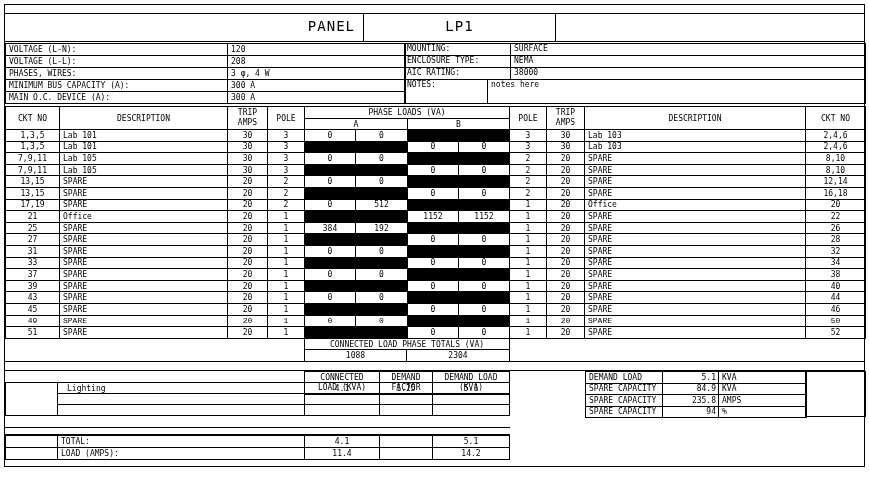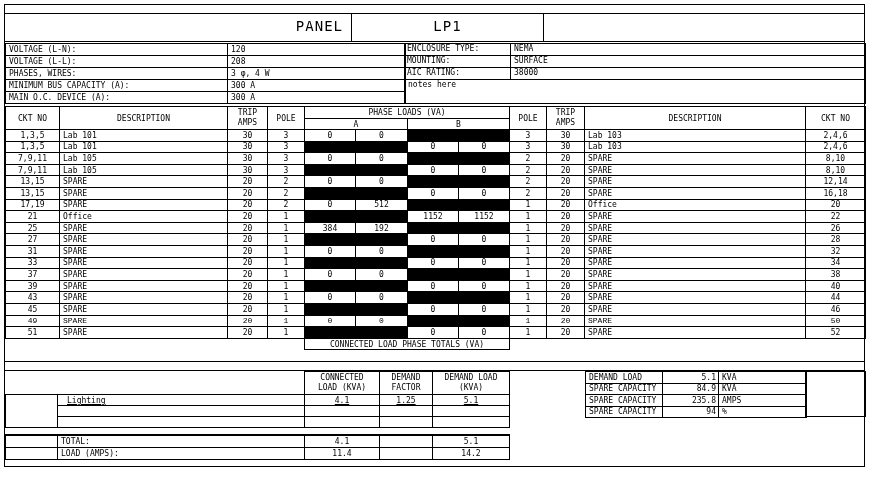--- a/index.html
+++ b/index.html
@@ -22,21 +22,21 @@
   .irow .ival{flex:1;padding-left:3px;}
   .band{border-top:1px solid #000;border-bottom:1px solid #000;}
 </style>
 </head>
 <body>
 
 <div class="sheet">
 
   <div class="abs" style="left:4px;top:4px;width:861px;height:463px;border:1px solid #000;"></div>
 
-  <div class="abs titleband" style="left:4px;top:13px;width:861px;height:29px;">
+  <div class="abs titleband" style="left:4px;top:13px;width:861px;height:29px;padding-left:12px;">
     <div class="tcell" style="width:348px;text-align:right;padding-right:8px;border-right:1px solid #000;">PANEL</div>
     <div class="tcell" style="width:192px;text-align:center;border-right:1px solid #000;">LP1</div>
     <div style="flex:1;"></div>
   </div>
 
   <table class="abs" style="left:5px;top:43px;width:400px;">
     <colgroup>
         <col style="width:222px">
         <col style="width:178px">
       </colgroup>
@@ -59,32 +59,33 @@
         </tr>
     <tr style="height:12px">
           <td class="l">MAIN O.C. DEVICE (A):</td>
           <td class="l">300 A</td>
         </tr>
   </tbody>
     </table>
 
   <div class="abs" style="left:404px;top:43px;width:462px;border-top:1px solid #000;border-left:1px solid #000;">
     <div class="irow" style="height:12px">
+        <div class="ilabel" style="width:106px">MOUNTING:</div>
+        <div class="ival">SURFACE</div>
+      </div>
+    <div class="irow" style="height:12px">
         <div class="ilabel" style="width:106px">ENCLOSURE TYPE:</div>
         <div class="ival">NEMA</div>
-      </div>
-    <div class="irow" style="height:12px">
-        <div class="ilabel" style="width:106px">MOUNTING:</div>
-        <div class="ival">SURFACE</div>
       </div>
     <div class="irow" style="height:12px">
         <div class="ilabel" style="width:106px">AIC RATING:</div>
         <div class="ival">38000</div>
       </div>
     <div class="irow" style="height:24px">
+        <div class="ilabel" style="width:83px">NOTES:</div>
         <div class="ival">notes here</div>
       </div>
   </div>
 
   <table class="abs" style="left:5px;top:106px;width:860px;">
     <colgroup>
       <col style="width:54px">
         <col style="width:168px">
         <col style="width:40px">
         <col style="width:37px">
@@ -356,20 +357,24 @@
 
   <table class="abs" style="left:304px;top:338px;width:205px;">
     <colgroup>
         <col style="width:102px">
         <col style="width:103px">
       </colgroup>
     <tbody>
         <tr style="height:11px">
           <td class="c" colspan="2">CONNECTED LOAD PHASE TOTALS (VA)</td>
         </tr>
+    <tr style="height:12px">
+      <td class="c">1088</td>
+      <td class="c">2304</td>
+    </tr>
   </tbody>
     </table>
 
   <div class="abs band" style="left:4px;top:361px;width:861px;height:10px;"></div>
 
   <table class="abs" style="left:304px;top:371px;width:205px;">
     <colgroup>
         <col style="width:75px">
         <col style="width:53px">
         <col style="width:77px">
@@ -379,21 +384,21 @@
       <td class="c pre">CONNECTED
 LOAD (KVA)</td>
       <td class="c pre">DEMAND
 FACTOR</td>
       <td class="c pre">DEMAND LOAD
 (KVA)</td>
     </tr>
   </tbody>
     </table>
 
-  <table class="abs" style="left:5px;top:394px;width:504px;text-decoration:underline;">
+  <table class="abs" style="left:5px;top:382px;width:504px;">
     <colgroup>
         <col style="width:52px">
         <col style="width:247px">
         <col style="width:75px">
         <col style="width:53px">
         <col style="width:77px">
       </colgroup>
     <tbody>
         <tr style="height:11px">
       <td rowspan="3"></td>

